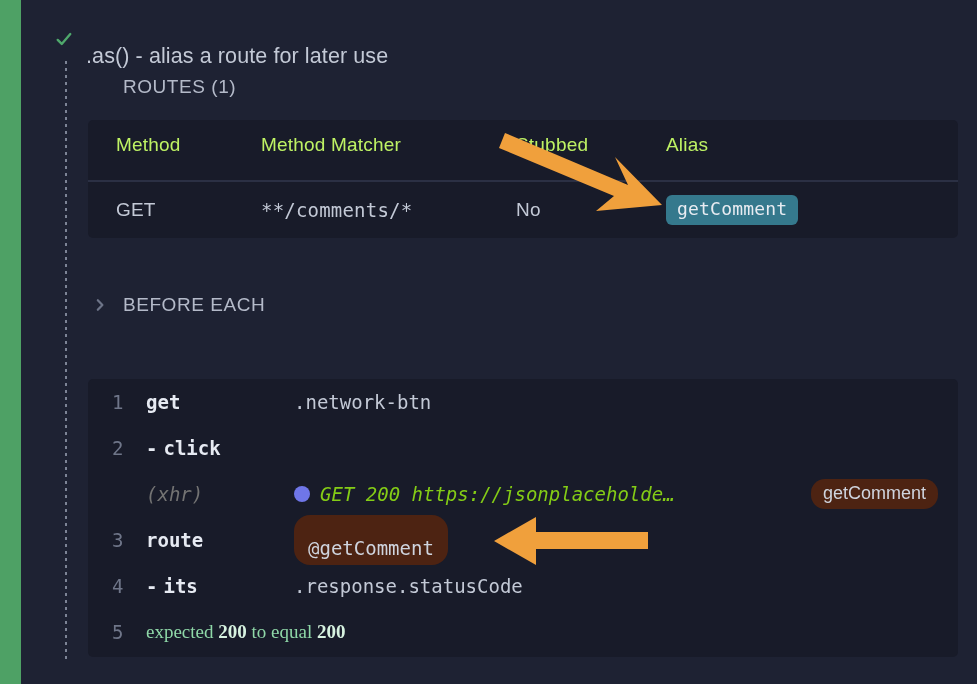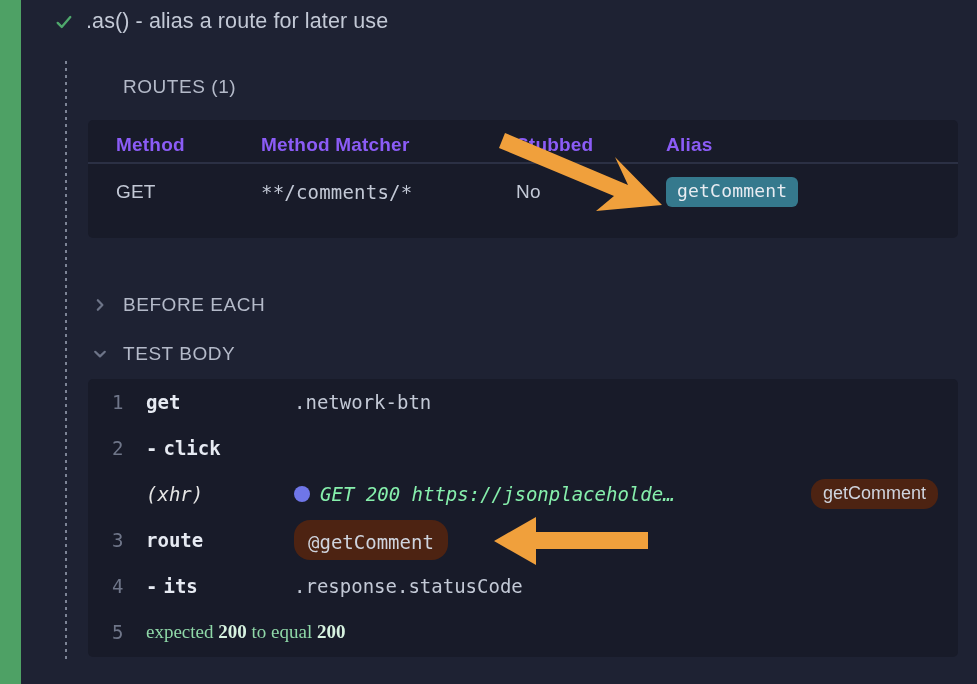--- a/index.html
+++ b/index.html
@@ -55,20 +55,21 @@
     width: 18px;
     height: 18px;
     display: block;
     flex: 0 0 auto;
   }
   .test-title {
     font-size: 21.5px;
     color: #c3c9d6;
     letter-spacing: 0.1px;
     white-space: nowrap;
+    margin-top: 35px;
   }
 
   
   .section-header {
     position: absolute;
     display: flex;
     align-items: center;
     gap: 15px;
     color: #b4bac9;
     font-size: 19px;
@@ -97,23 +98,23 @@
     overflow: hidden;
   }
   .routes-table {
     width: 100%;
     border-collapse: collapse;
     table-layout: fixed;
     font-size: 19px;
   }
   .routes-table th {
     text-align: left;
-    font-weight: bold;
-    color: #8b5cf6;
-    padding: 14px 0 6px 0;
+    font-weight: normal;
+    color: #bef264;
+    padding: 14px 0 24px 0;
     letter-spacing: 0.2px;
   }
   .routes-table td {
     color: #c3c9d6;
     padding: 13px 0 13px 0;
     letter-spacing: 0.2px;
   }
   .routes-table thead tr { }
   .routes-table tbody tr { border-top: 2px solid #2b3044; }
   .col-method  { width: 145px; padding-left: 28px !important; }
@@ -171,34 +172,34 @@
     white-space: nowrap;
   }
   .log-name.child::before {
     content: "-";
     color: #e6eaf2;
     margin-right: 6px;
   }
   .log-name.xhr {
     font-weight: normal;
     font-style: italic;
-    color: #e5e5e5;
+    color: #737373;
   }
   .log-msg {
     color: #c3c9d6;
     font-size: 19px;
     font-family: "DejaVu Sans Mono", "Liberation Mono", monospace;
     white-space: nowrap;
     display: flex;
     align-items: center;
     gap: 10px;
   }
   .log-msg.xhr-msg {
     font-style: italic;
-    color: #86efac;
+    color: #84cc16;
     font-weight: normal;
   }
   .xhr-dot {
     width: 16px;
     height: 16px;
     border-radius: 50%;
     background: #6f76e8;
     flex: 0 0 auto;
     display: inline-block;
   }
@@ -209,21 +210,21 @@
     border-radius: 14px;
     padding: 4px 12px 5px 12px;
     font-family: "Liberation Sans", sans-serif;
     font-style: normal;
     font-size: 18px;
     line-height: 1.2;
   }
   .brown-pill.mono-pill {
     font-family: "DejaVu Sans Mono", "Liberation Mono", monospace;
     font-size: 19px;
-    padding: 11px 14px 6px 14px;
+    padding: 22px 14px 6px 14px;
     border-radius: 16px;
   }
   .alias-right {
     margin-left: auto;
     margin-right: 20px;
   }
   .assert-chip {
     display: inline-block;
     background: #6bbf8f;
     color: #10141f;
@@ -298,26 +299,20 @@
     </table>
   </div>
 
   <div class="section-header" id="before-each-header">
     <svg class="chev" viewBox="0 0 16 16">
       <path d="M5.8 3.2 L10.4 8 L5.8 12.8" fill="none" stroke="#6d7488" stroke-width="2.2" stroke-linecap="round" stroke-linejoin="round"></path>
     </svg>
     <span>BEFORE EACH</span>
   </div>
 
-  <div class="section-header" id="test-body-header">
-    <svg class="chev" viewBox="0 0 16 16">
-      <path d="M3.2 5.8 L8 10.4 L12.8 5.8" fill="none" stroke="#6d7488" stroke-width="2.2" stroke-linecap="round" stroke-linejoin="round"></path>
-    </svg>
-    <span>TEST BODY</span>
-  </div>
 
   <div class="log-panel">
 
     <div class="log-row">
       <span class="log-num">1</span>
       <span class="log-name">get</span>
       <span class="log-msg">.network-btn</span>
     </div>
 
     <div class="log-row">

